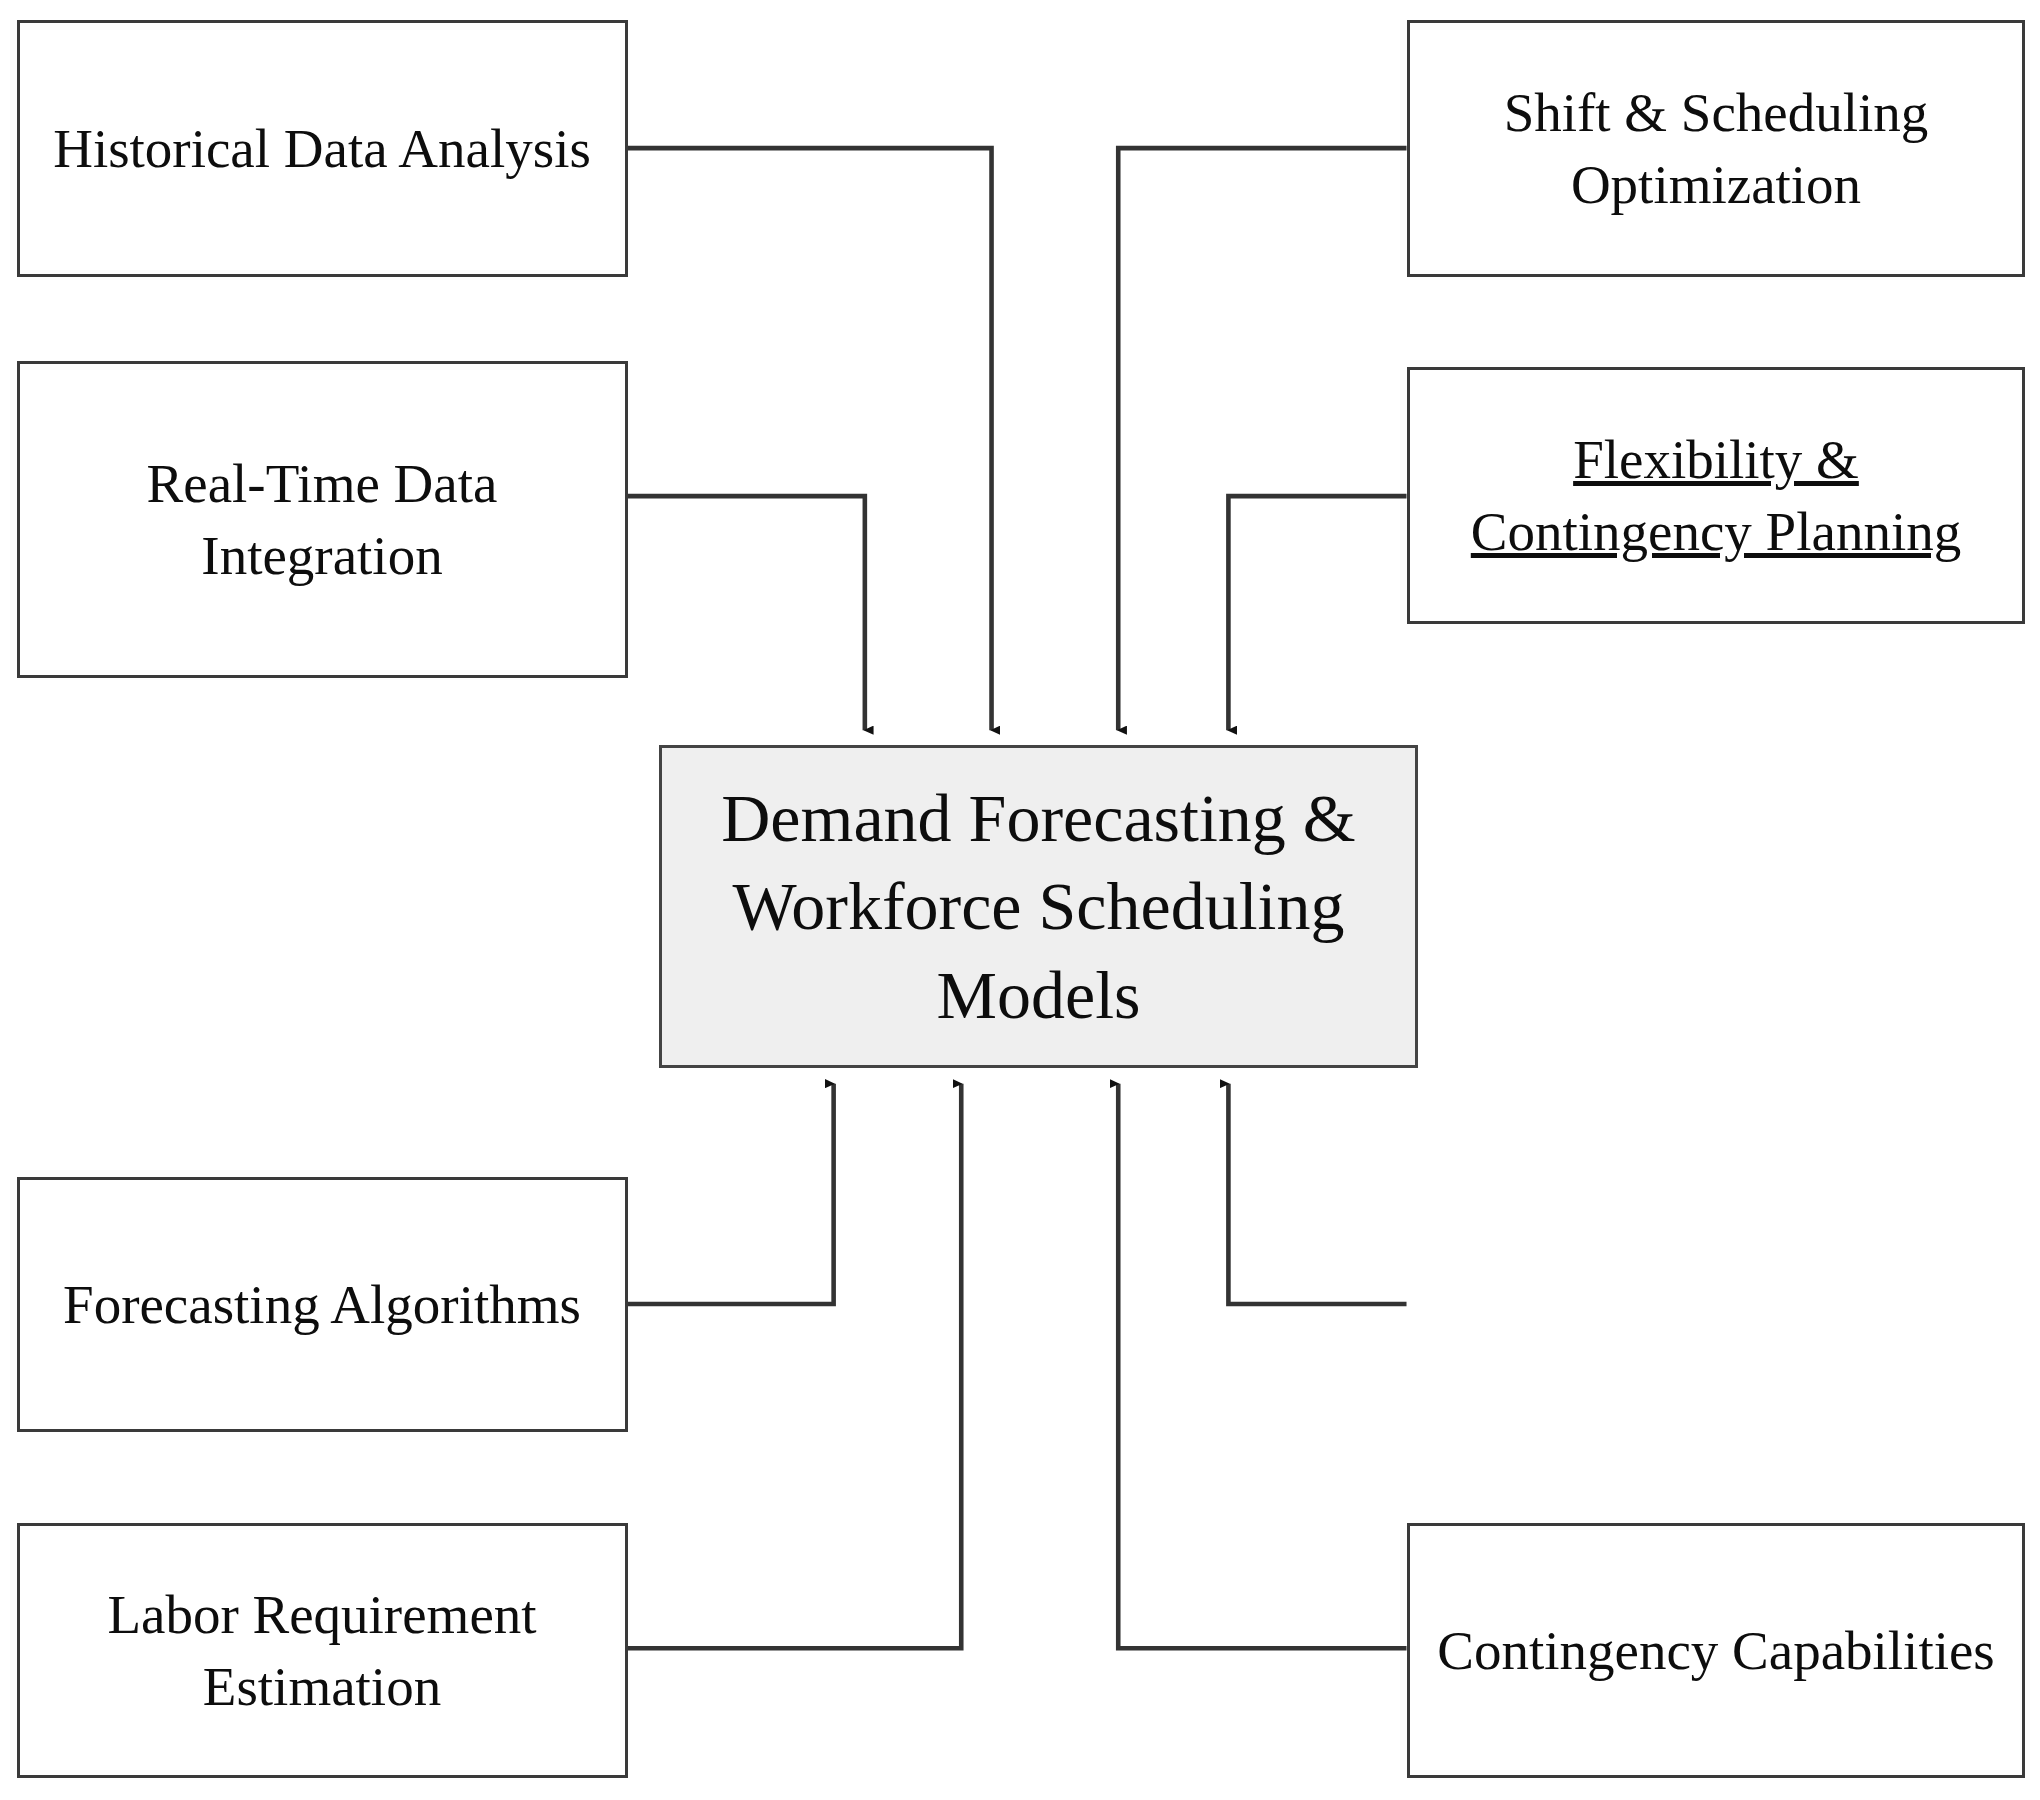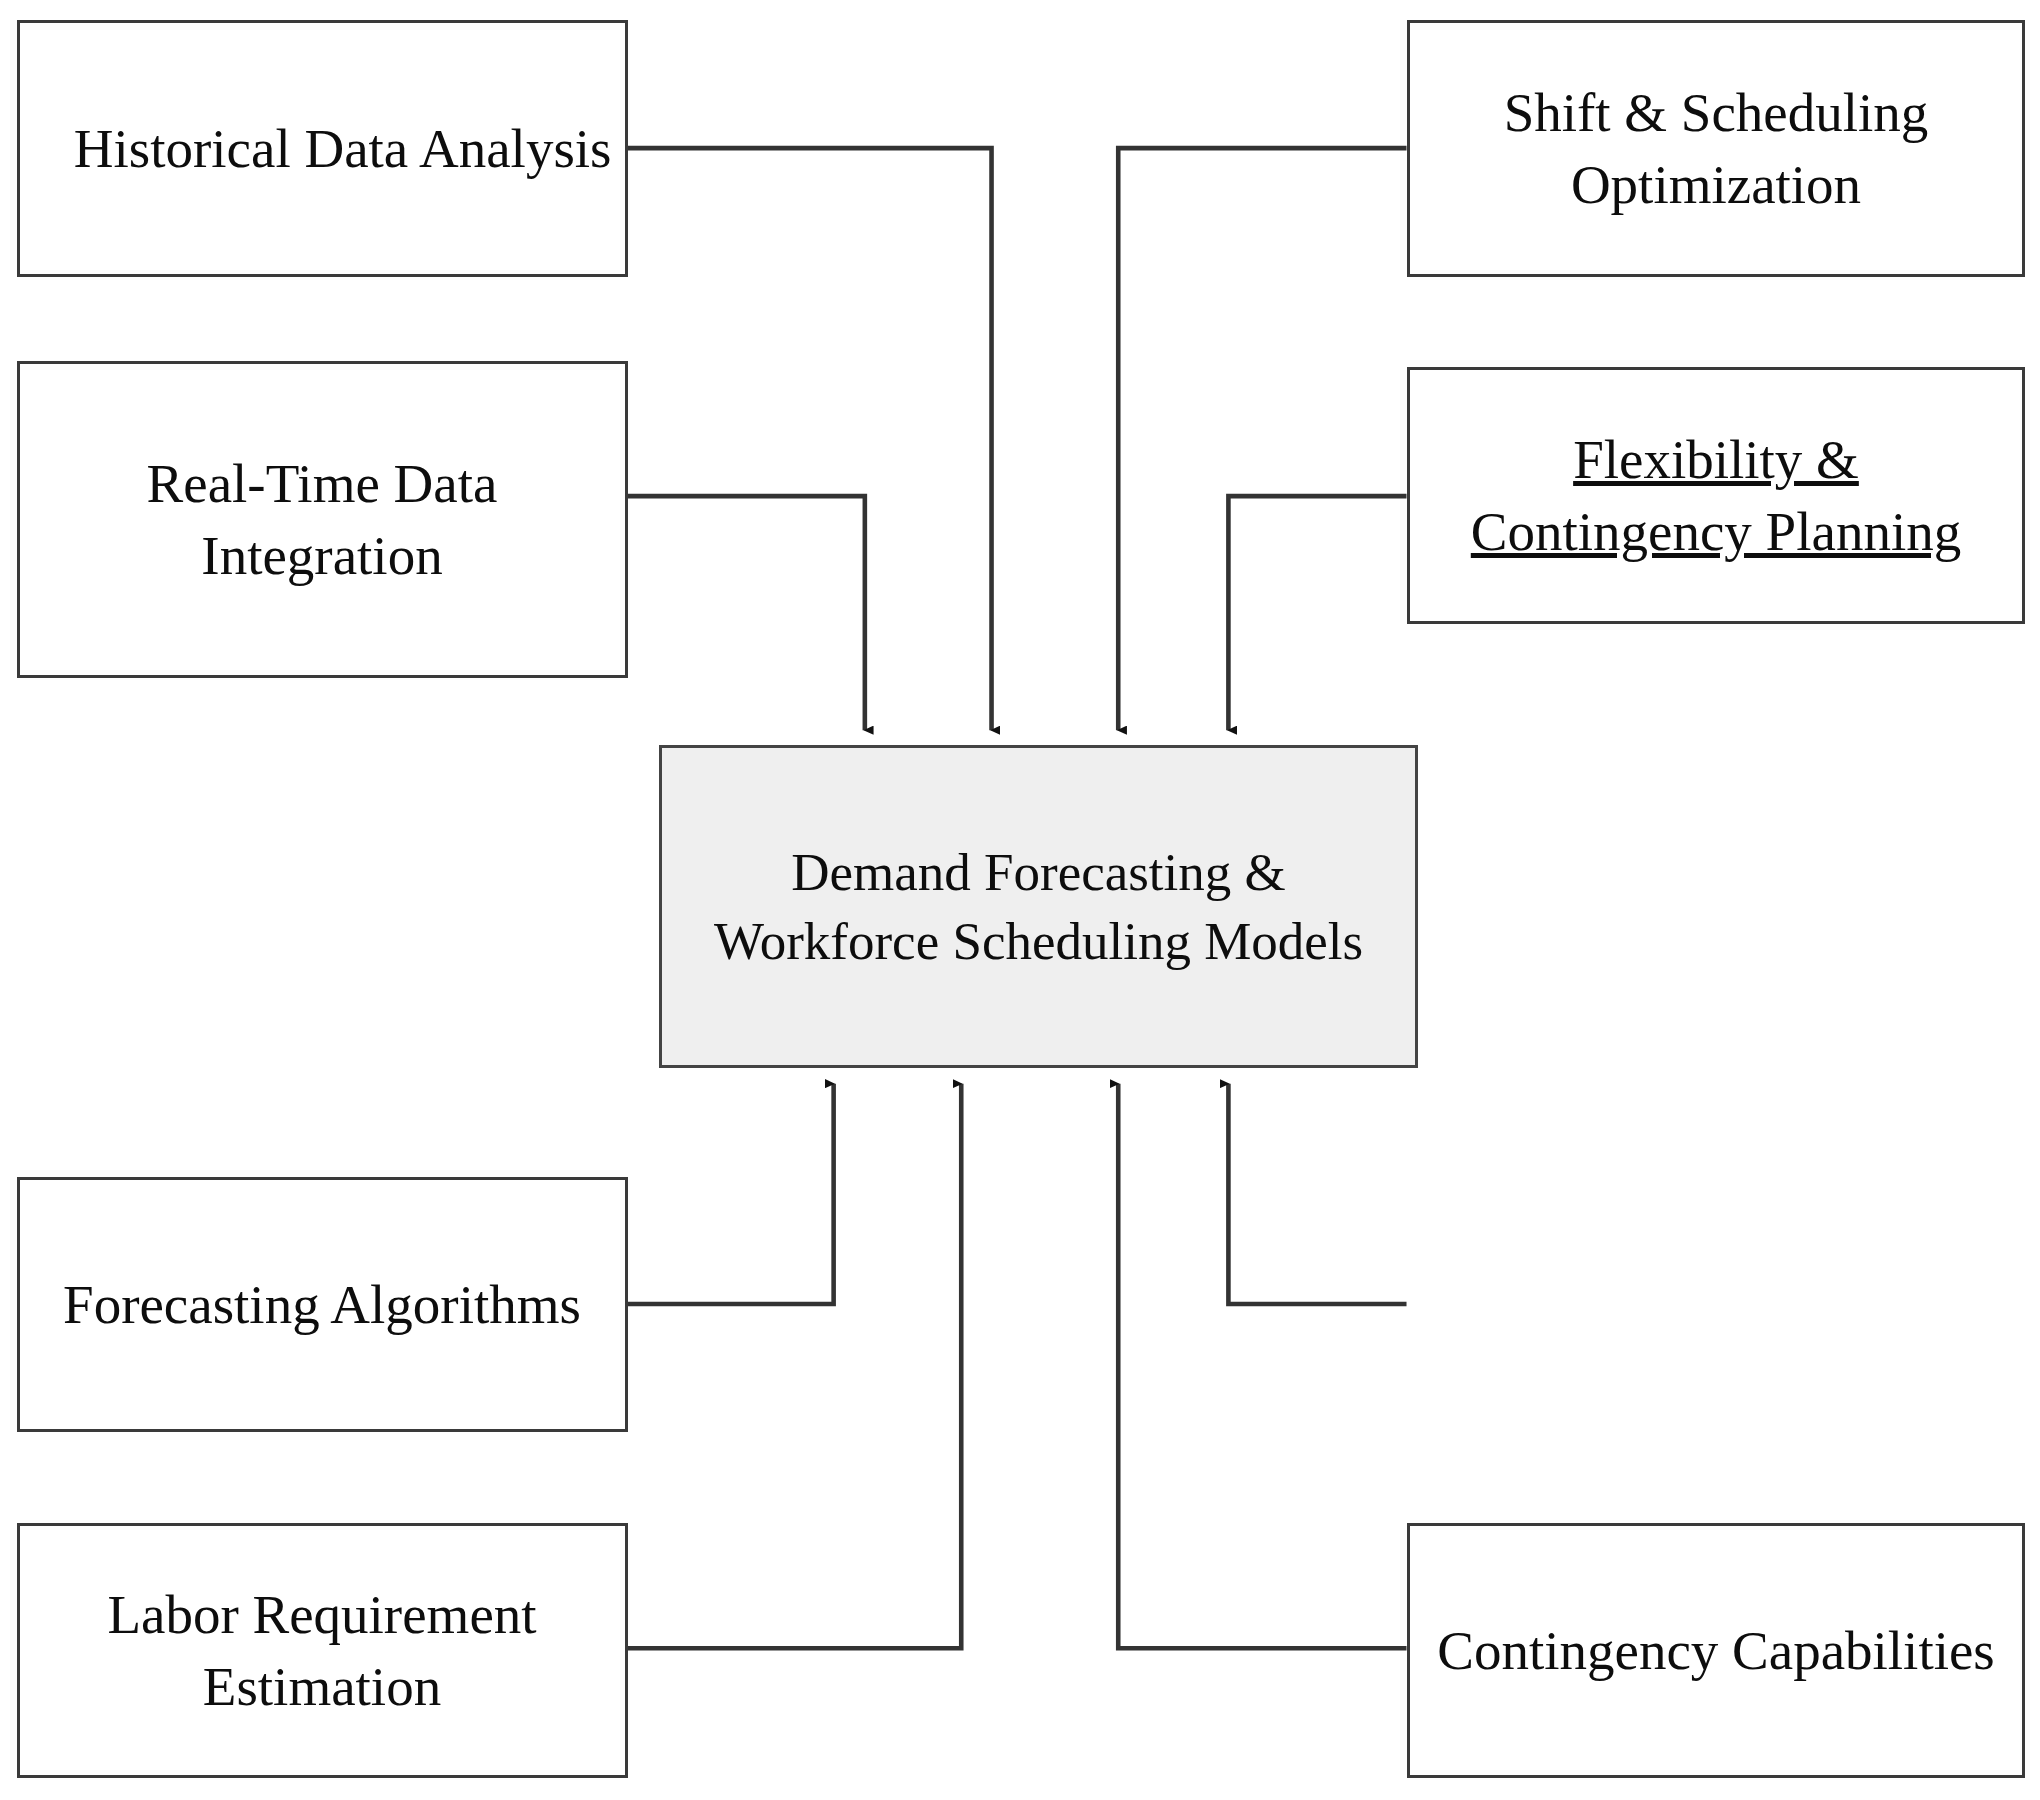--- a/index.html
+++ b/index.html
@@ -42,21 +42,21 @@
     display: block;
     padding: 0 13px;
     white-space: pre-line;
   }
   .side-node {
     font-size: 55px;
   }
   .hub {
     background: #efefef;
     border: 3.7px solid #444444;
-    font-size: 53px;
+    font-size: 68px;
   }
 </style>
 </head>
 <body>
 
 <div id="canvas">
 
   <svg id="wires" viewBox="0 0 2222 1961" xmlns="http://www.w3.org/2000/svg">
     <defs>
       <marker id="arrowDown" markerWidth="22" markerHeight="22" refX="5" refY="9.5" orient="auto" markerUnits="userSpaceOnUse">
@@ -77,21 +77,21 @@
       <path d="M683,1420 H908 V1180" marker-end="url(#arrowDown)"></path>
 
       <path d="M683,1795 H1047 V1180" marker-end="url(#arrowDown)"></path>
 
       <path d="M1532,1420 H1338 V1180" marker-end="url(#arrowDown)"></path>
 
       <path d="M1532,1795 H1218 V1180" marker-end="url(#arrowDown)"></path>
     </g>
   </svg>
 
-  <div class="node side-node" style="left:16.5px; top:20px; width:611px; height:257px;justify-content:flex-end;">
+  <div class="node side-node" style="left:16.5px; top:20px; width:611px; height:257px;">
     <span class="label">Historical Data Analysis</span>
   </div>
 
   <div class="node side-node" style="left:16.5px; top:361px; width:611px; height:317px;">
     <span class="label">Real-Time Data
 Integration</span>
   </div>
 
   <div class="node side-node" style="left:16.5px; top:1177px; width:611px; height:255px;">
     <span class="label">Forecasting Algorithms</span>

